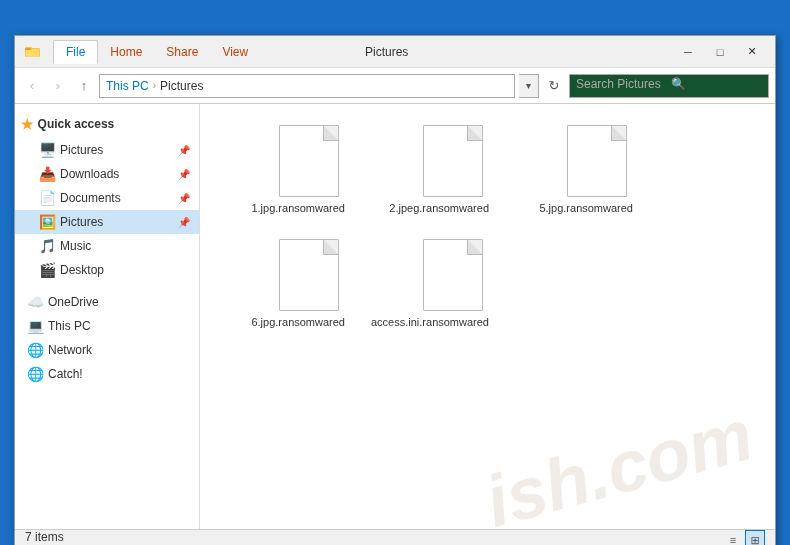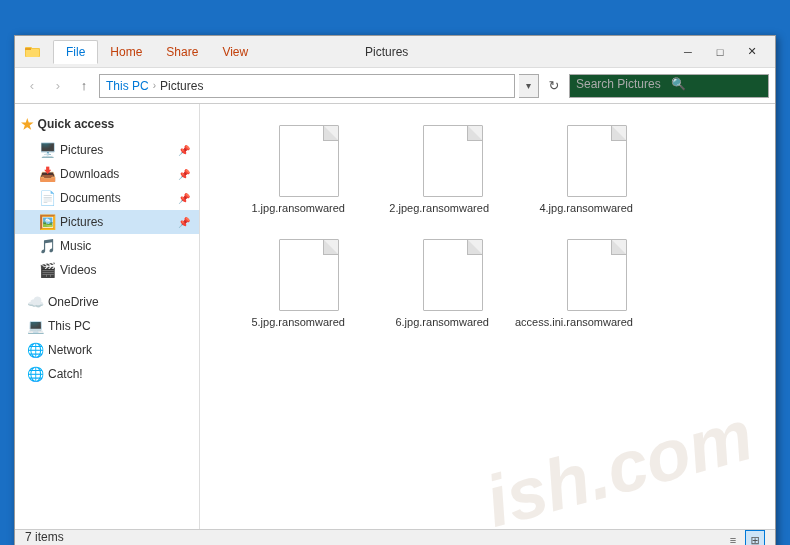--- a/index.html
+++ b/index.html
@@ -397,21 +397,21 @@
         <span class="pin-icon">📌</span>
       </div>
 
       <div class="sidebar-item sidebar-indent-1">
         <span class="icon">🎵</span>
         <span>Music</span>
       </div>
 
       <div class="sidebar-item sidebar-indent-1">
         <span class="icon">🎬</span>
-        <span>Videos</span>
+        <span>Desktop</span>
       </div>
       <div style="margin-top:8px;">
 
         <div class="sidebar-item">
           <span class="icon">☁️</span>
           <span>OneDrive</span>
         </div>
 
         <div class="sidebar-item">
           <span class="icon">💻</span>
@@ -438,26 +438,20 @@
     <div class="file-icon">
       <div class="file-page"></div>
     </div>
     <div class="file-name">1.jpg.ransomwared</div>
   </div>
         <div class="file-item">
     <div class="file-icon">
       <div class="file-page"></div>
     </div>
     <div class="file-name">2.jpeg.ransomwared</div>
-  </div>
-        <div class="file-item">
-    <div class="file-icon">
-      <div class="file-page"></div>
-    </div>
-    <div class="file-name">4.jpg.ransomwared</div>
   </div>
         <div class="file-item">
     <div class="file-icon">
       <div class="file-page"></div>
     </div>
     <div class="file-name">5.jpg.ransomwared</div>
   </div>
         <div class="file-item">
     <div class="file-icon">
       <div class="file-page"></div>

